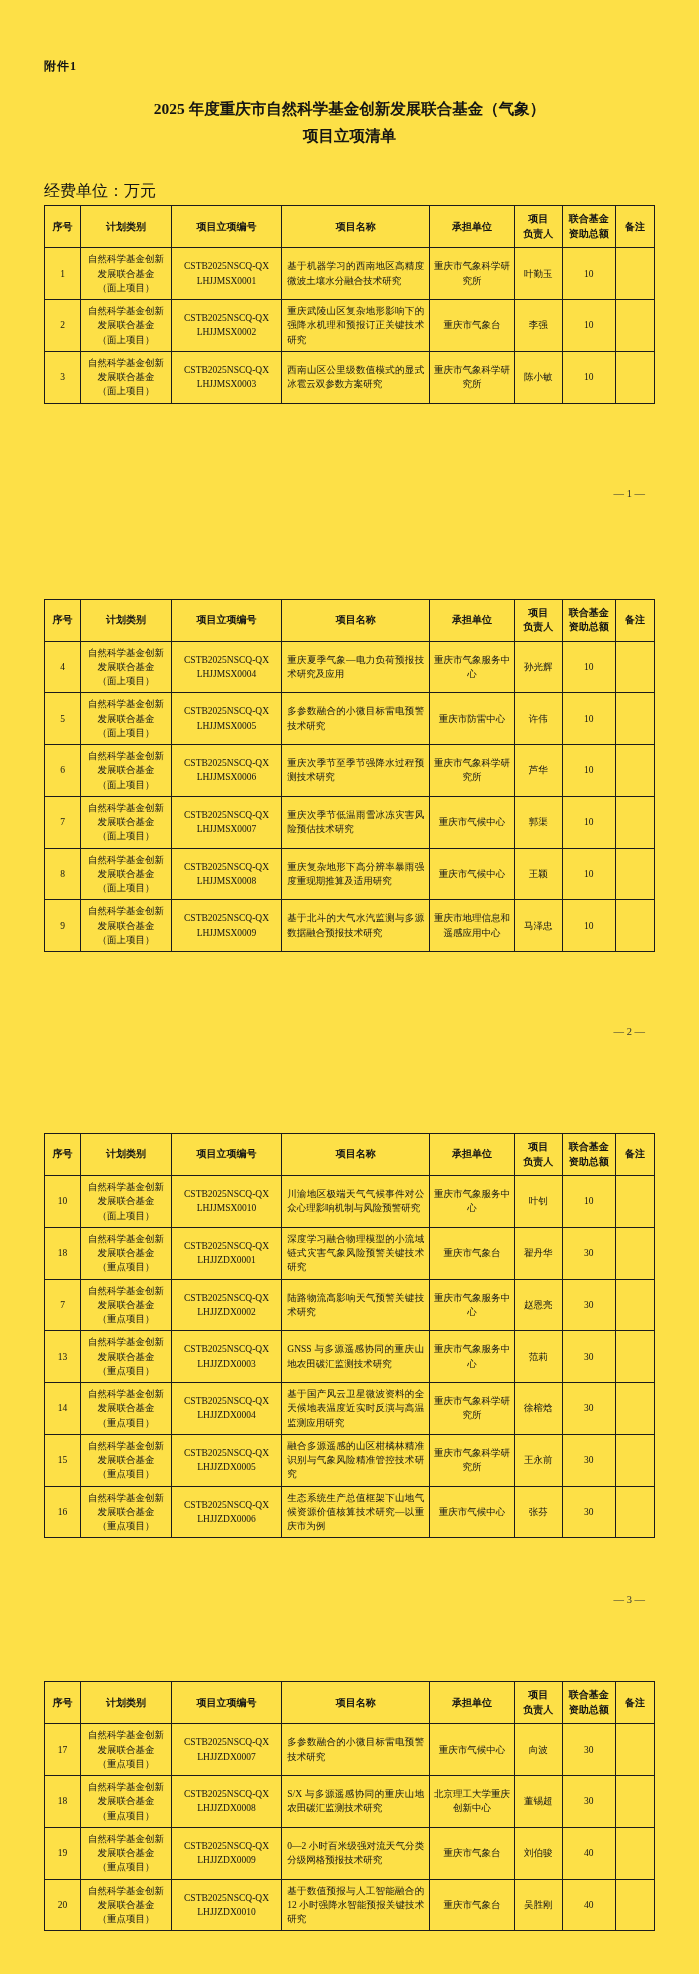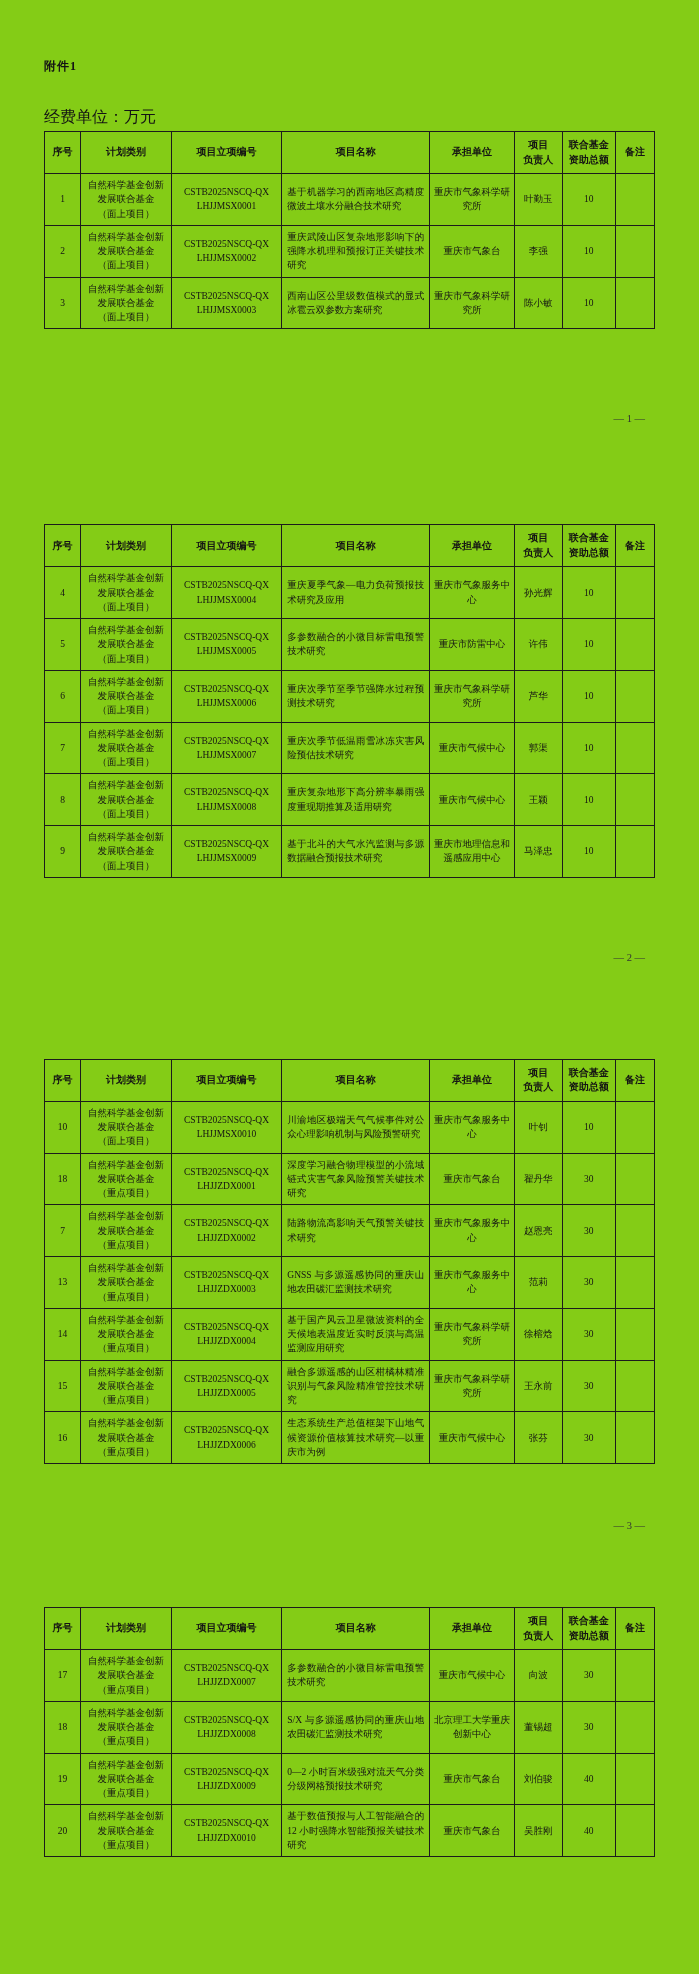--- a/index.html
+++ b/index.html
@@ -1,17 +1,17 @@
 <!DOCTYPE html>
 <html><head>
 <meta charset="utf-8">
 <style>
   html,body{margin:0;padding:0;background:#ffffff;}
   .page{
-    width:699px;height:1974px;margin:0 auto;background:#84cc16;
+    width:699px;height:1974px;margin:0 auto;background:#fde047;
     box-sizing:border-box;padding:58px 44px 0 44px;overflow:hidden;
     font-family:"Liberation Serif","DejaVu Serif",serif;color:#141414;
   }
   .attachment{font-size:12px;font-weight:bold;letter-spacing:1px;}
   .title-block{margin-top:20px;text-align:center;font-weight:bold;font-size:15.5px;line-height:1.75;}
   .unit-note{margin-top:32px;margin-bottom:3px;text-align:left;font-size:16px;padding-right:2px;}
   table.project-table{
     width:100%;border-collapse:collapse;table-layout:fixed;
     border:1.5px solid #1c1c1c;
   }
@@ -40,20 +40,22 @@
   .t4{margin-top:76px;}
 </style>
 </head>
 <body>
 
 <div class="page">
 
   <div class="attachment">附件1</div>
 
   <div class="title-block">
+    <div>2025 年度重庆市自然科学基金创新发展联合基金（气象）</div>
+    <div>项目立项清单</div>
   </div>
 
   <div class="unit-note">经费单位：万元</div>
 
   <table class="project-table t1">
     <thead>
         <tr>
           <th class="c0">序号</th>
           <th class="c1">计划类别</th>
           <th class="c2">项目立项编号</th>

